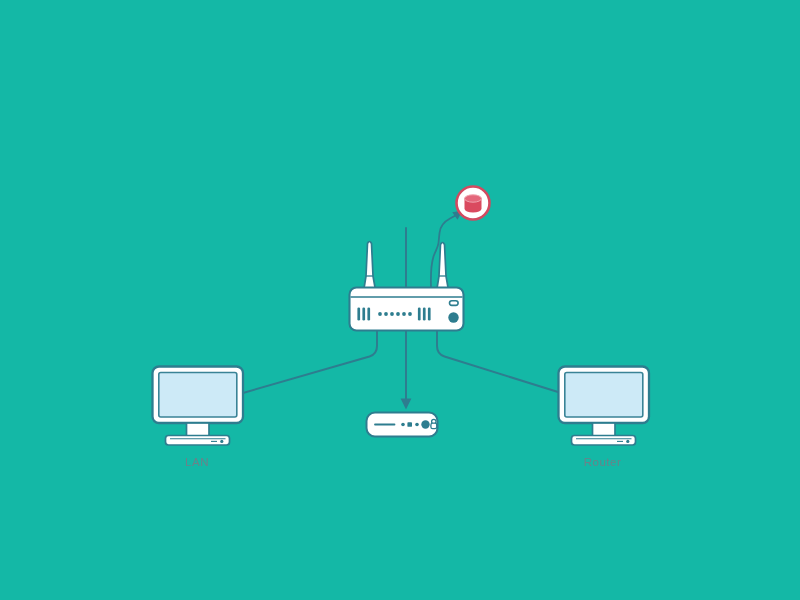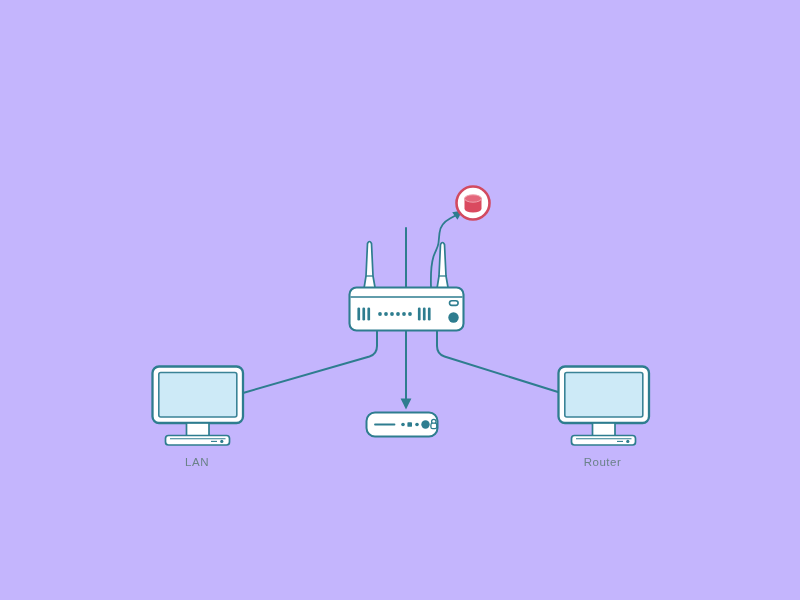--- a/index.html
+++ b/index.html
@@ -5,21 +5,21 @@
   html, body {
     margin: 0;
     padding: 0;
     background: #ffffff;
     font-family: "Liberation Sans", sans-serif;
   }
   .canvas {
     position: relative;
     width: 800px;
     height: 600px;
-    background: #c4b5fd;
+    background: #14b8a6;
     overflow: hidden;
   }
   svg { display: block; }
   .node-label {
     font-family: "Liberation Sans", sans-serif;
     font-size: 11.5px;
     letter-spacing: 0.5px;
     fill: #6b8289;
   }
 </style>

